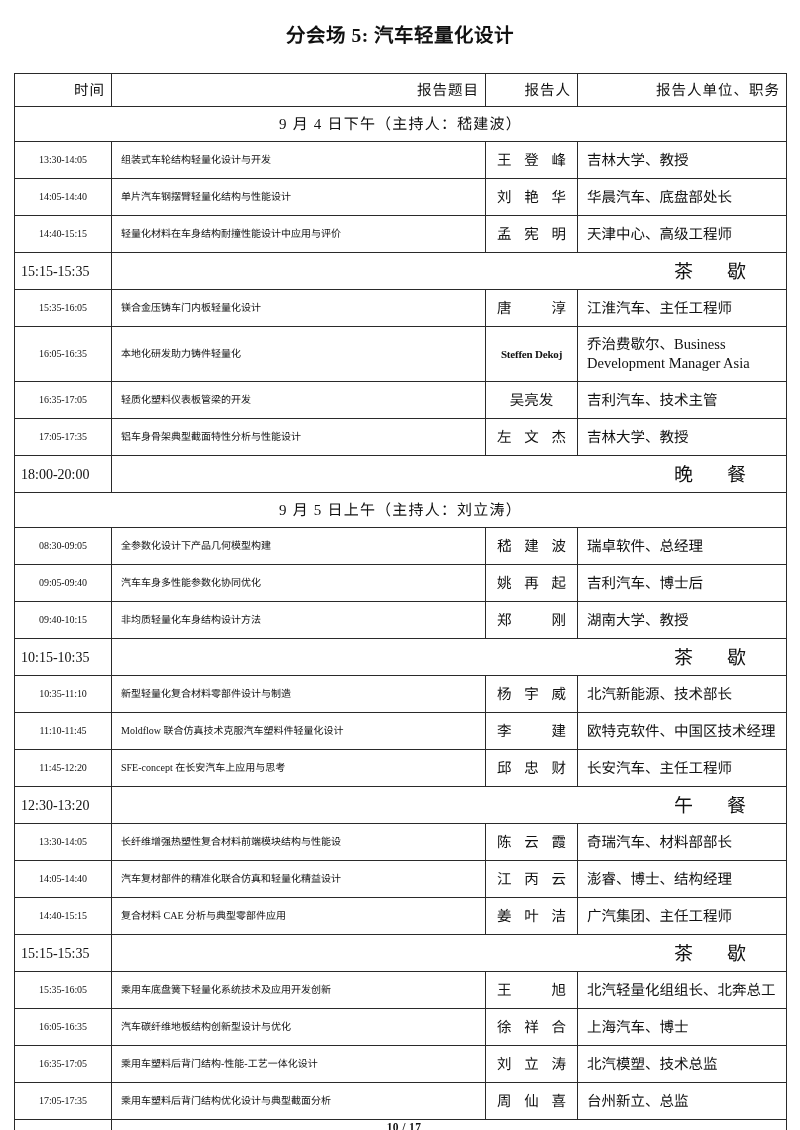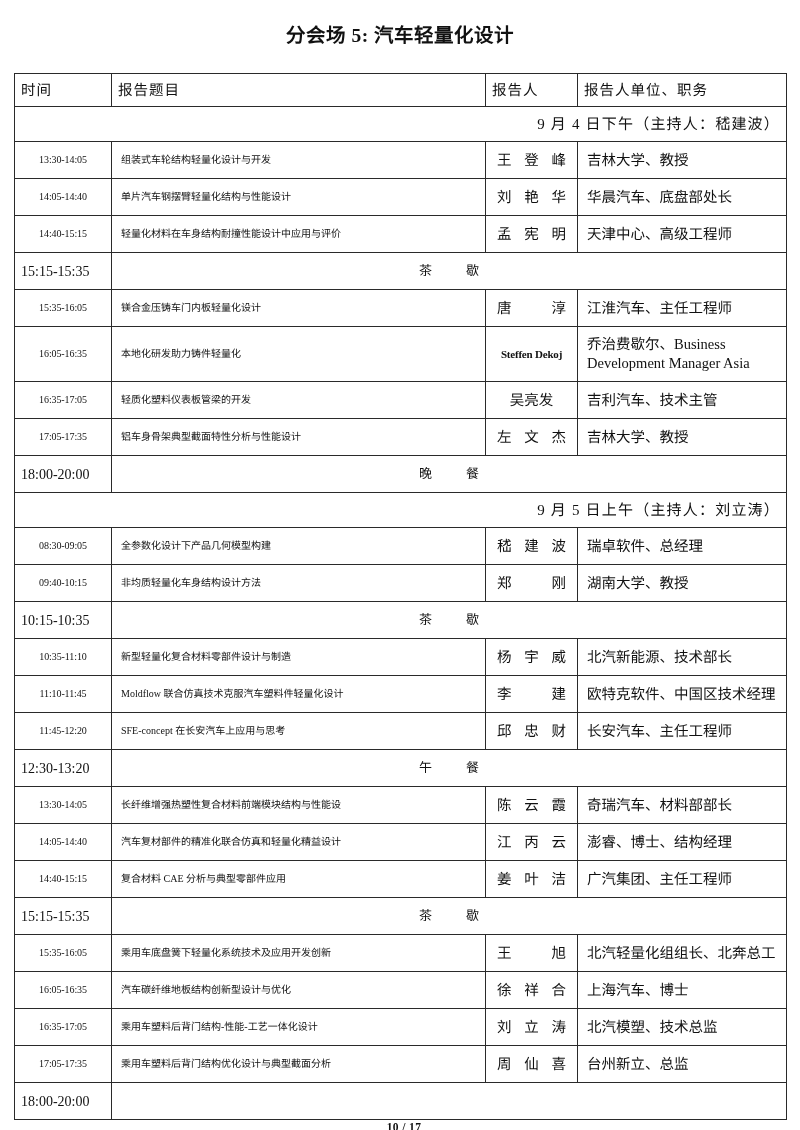--- a/index.html
+++ b/index.html
@@ -54,21 +54,21 @@
     box-sizing: border-box;
   }
 
   
   col.c-time  { width: 97px; }
   col.c-title { width: 374px; }
   col.c-spk   { width: 92px; }
   col.c-aff   { width: 209px; }
 
   thead th {
-    text-align: left;
+    text-align: right;
     height: 33px;
     font-size: 15px;
     letter-spacing: 1px;
   }
 
   tr.data-row td { height: 37px; }
   tr.data-row td.cell-time {
     text-align: center;
     font-size: 10px;
     letter-spacing: -0.1px;
@@ -101,34 +101,34 @@
     font-size: 14.5px;
   }
   tr.data-row td.cell-aff.two-line {
     line-height: 1.35;
     padding-top: 2px;
     padding-bottom: 2px;
   }
   tr.data-row.tall td { height: 55px; }
 
   tr.session-row td {
-    text-align: right;
+    text-align: center;
     height: 35px;
     font-size: 15px;
     letter-spacing: 1.2px;
   }
 
   tr.break-row td.cell-time {
     text-align: left;
     font-size: 14px;
   }
   tr.break-row td.cell-break {
-    text-align: center;
+    text-align: right;
     height: 37px;
-    font-size: 13px;
+    font-size: 19px;
     letter-spacing: 1px;
   }
   .break-text {
     display: inline-block;
     letter-spacing: 34px;
     padding-left: 34px;
   }
 
   .footer {
     position: absolute;
@@ -221,20 +221,26 @@
         <tr class="session-row">
           <td colspan="4">9 月 5 日上午（主持人：刘立涛）</td>
         </tr>
         <tr class="data-row">
           <td class="cell-time">08:30-09:05</td>
           <td class="cell-title">全参数化设计下产品几何模型构建</td>
           <td class="cell-speaker spread">嵇 建 波</td>
           <td class="cell-aff">瑞卓软件、总经理</td>
         </tr>
         <tr class="data-row">
+          <td class="cell-time">09:05-09:40</td>
+          <td class="cell-title">汽车车身多性能参数化协同优化</td>
+          <td class="cell-speaker spread">姚 再 起</td>
+          <td class="cell-aff">吉利汽车、博士后</td>
+        </tr>
+        <tr class="data-row">
           <td class="cell-time">09:40-10:15</td>
           <td class="cell-title">非均质轻量化车身结构设计方法</td>
           <td class="cell-speaker spread">郑 刚</td>
           <td class="cell-aff">湖南大学、教授</td>
         </tr>
         <tr class="break-row">
           <td class="cell-time">10:15-10:35</td>
           <td colspan="3" class="cell-break"><span class="break-text">茶歇</span></td>
         </tr>
         <tr class="data-row">

